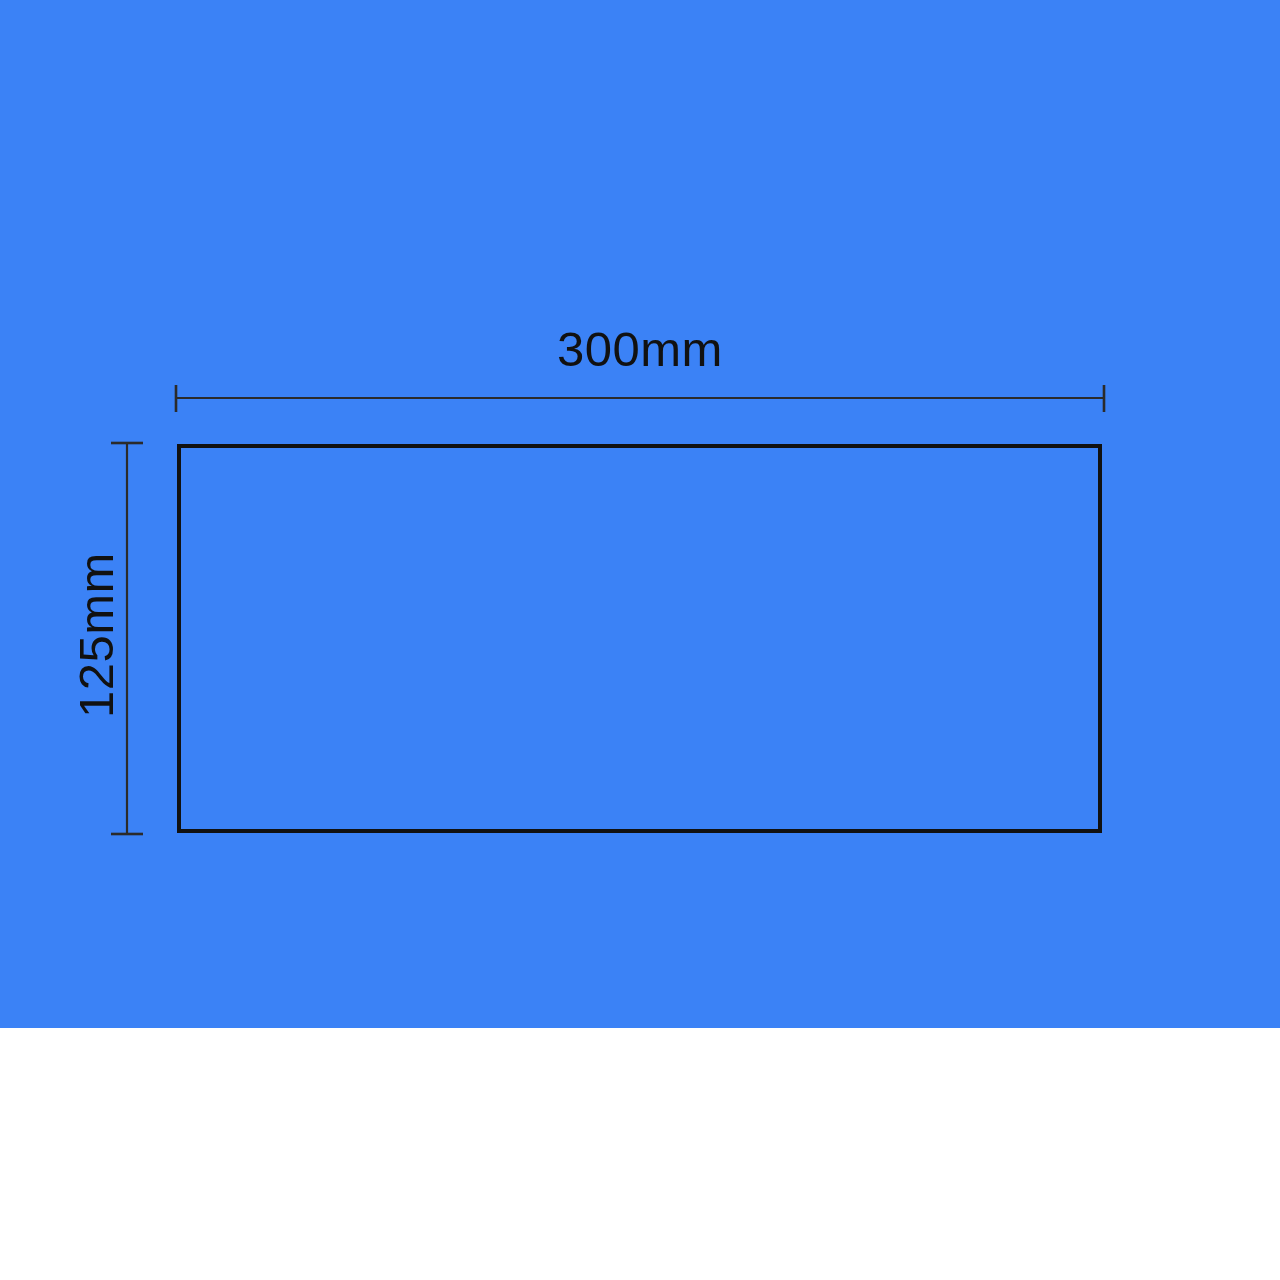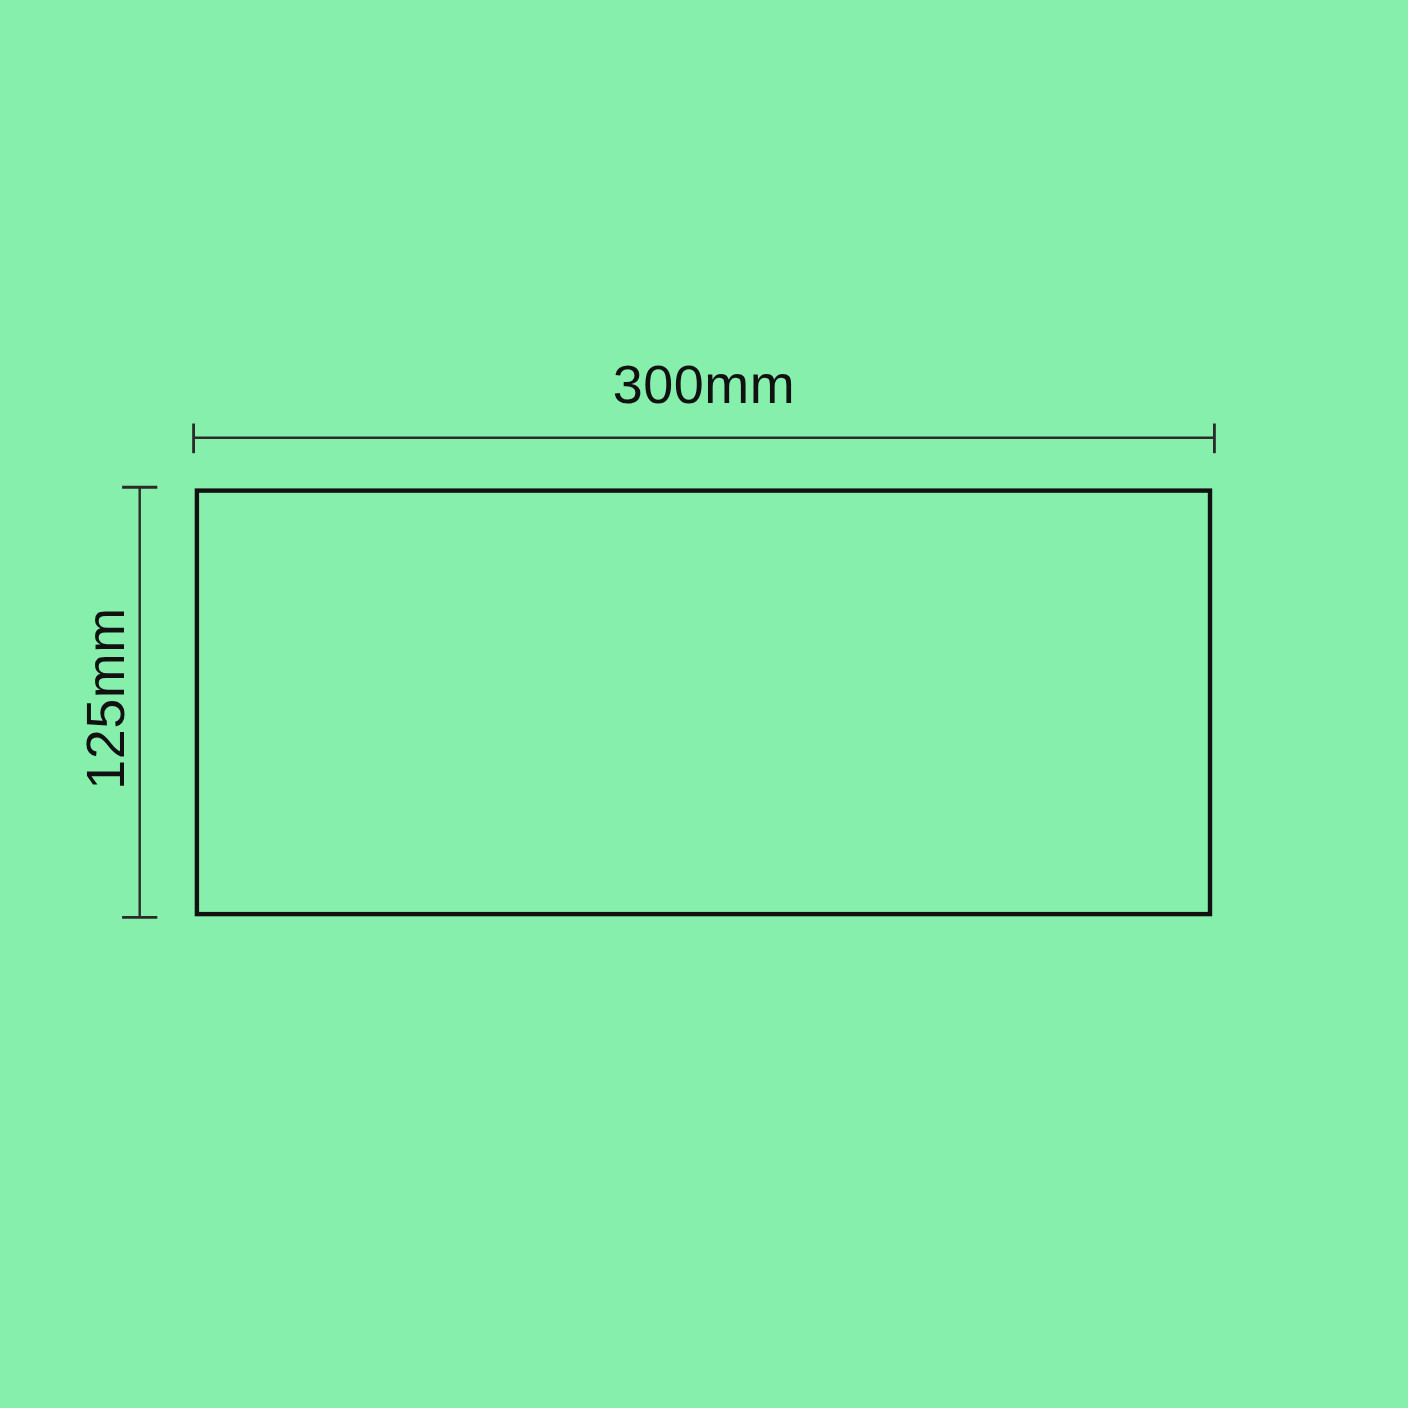--- a/index.html
+++ b/index.html
@@ -3,22 +3,22 @@
 <meta charset="utf-8">
 <style>
   html, body {
     margin: 0;
     padding: 0;
     background: #ffffff;
   }
   .canvas {
     position: relative;
     width: 1280px;
-    height: 1280px;
-    background: #86efac;
+    height: 1028px;
+    background: #3b82f6;
     overflow: hidden;
     font-family: "Liberation Sans", sans-serif;
   }
   .canvas svg {
     position: absolute;
     top: 0;
     left: 0;
   }
   .dim-label {
     font-family: "Liberation Sans", sans-serif;

